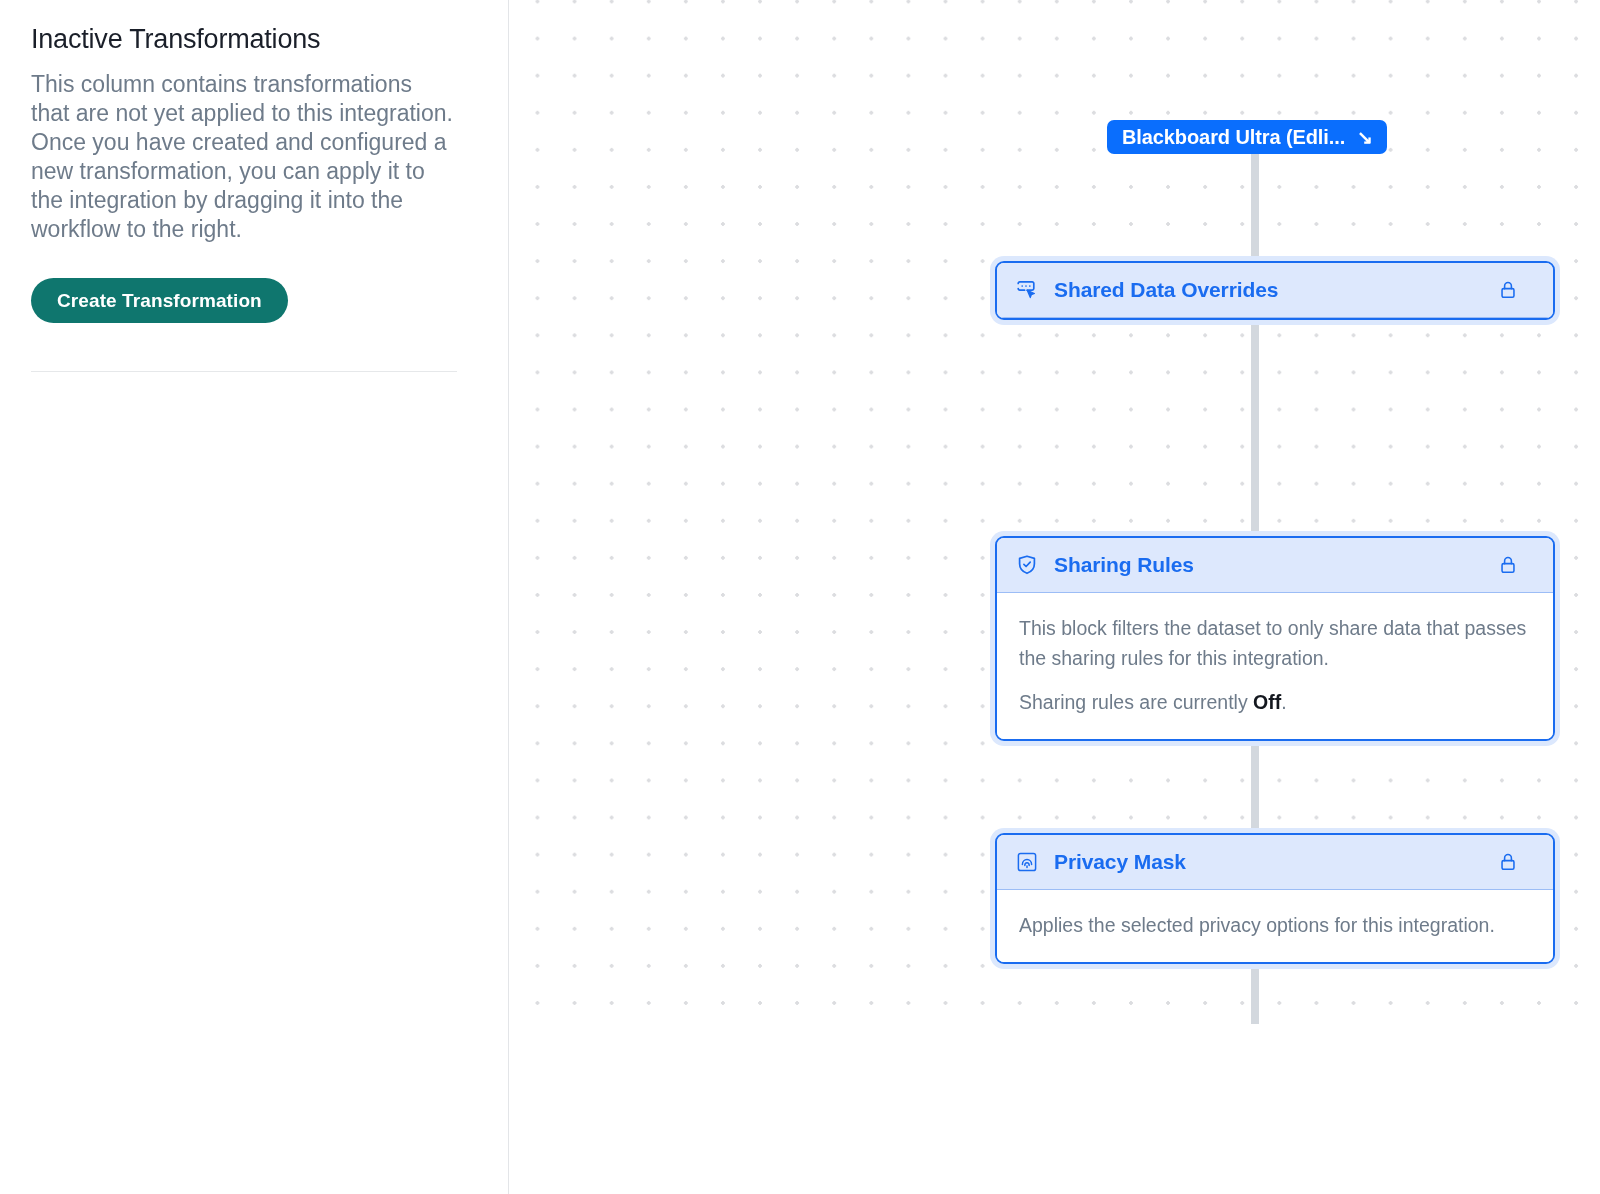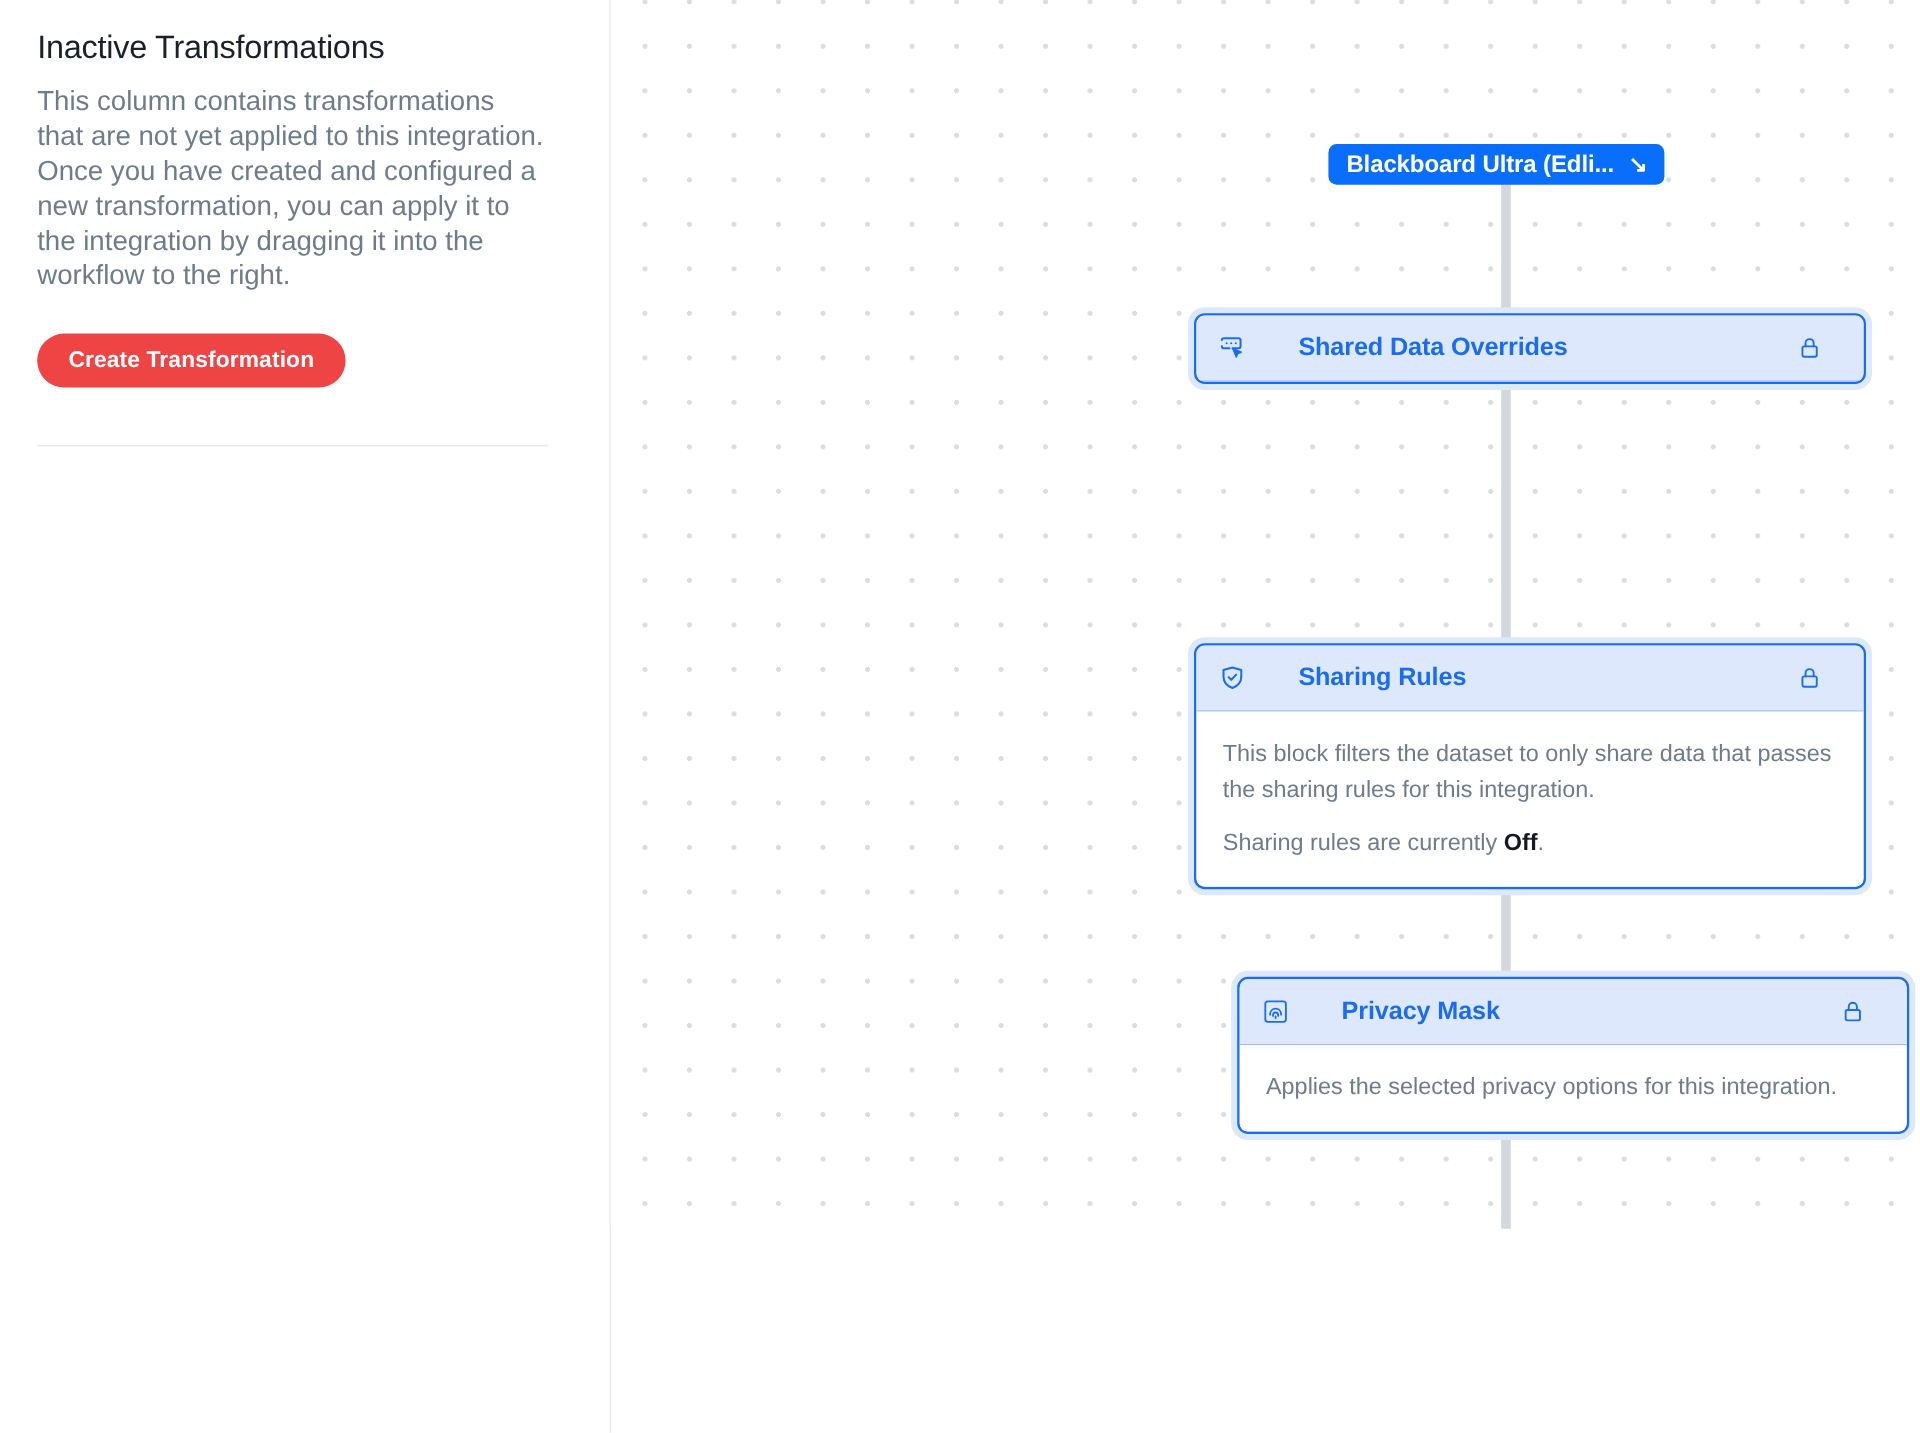--- a/index.html
+++ b/index.html
@@ -56,21 +56,21 @@
   }
 
   .create-btn {
     display: inline-flex;
     align-items: center;
     justify-content: center;
     height: 45px;
     padding: 0 26px;
     border: none;
     border-radius: 999px;
-    background: #ef4444;
+    background: #0f766e;
     color: #ffffff;
     font-family: "Liberation Sans", sans-serif;
     font-size: 19px;
     font-weight: 700;
     letter-spacing: 0.1px;
     cursor: pointer;
   }
 
   .panel-divider {
     margin-top: 48px;
@@ -139,21 +139,20 @@
     overflow: hidden;
   }
 
   .block-header {
     display: flex;
     align-items: center;
     height: 55px;
     padding: 0 34px 0 17px;
     background: #dde8fd;
     border-bottom: 1px solid #9cbdf6;
-    gap: 28px;
   }
   .block-icon {
     width: 26px; height: 26px;
     flex: 0 0 26px;
     display: flex; align-items: center; justify-content: center;
     color: #1a6cf0;
   }
   .block-title {
     margin-left: 14px;
     font-size: 21px;
@@ -172,21 +171,21 @@
     font-size: 19.5px;
     line-height: 30px;
     color: #6e7b8a;
     font-weight: 400;
   }
   .block-body p + p { margin-top: 14px; }
   .block-body b { color: #14181f; font-weight: 700; }
 
   .b1 { top: 261px; }
   .b2 { top: 536px; }
-  .b3 { top: 814px; margin-left: 36px; }
+  .b3 { top: 833px; }
 
   svg { display: block; }
 </style>
 </head>
 <body>
 
 <div id="app">
 
   <aside class="left-panel">
     <h1 class="panel-title">Inactive Transformations</h1>

